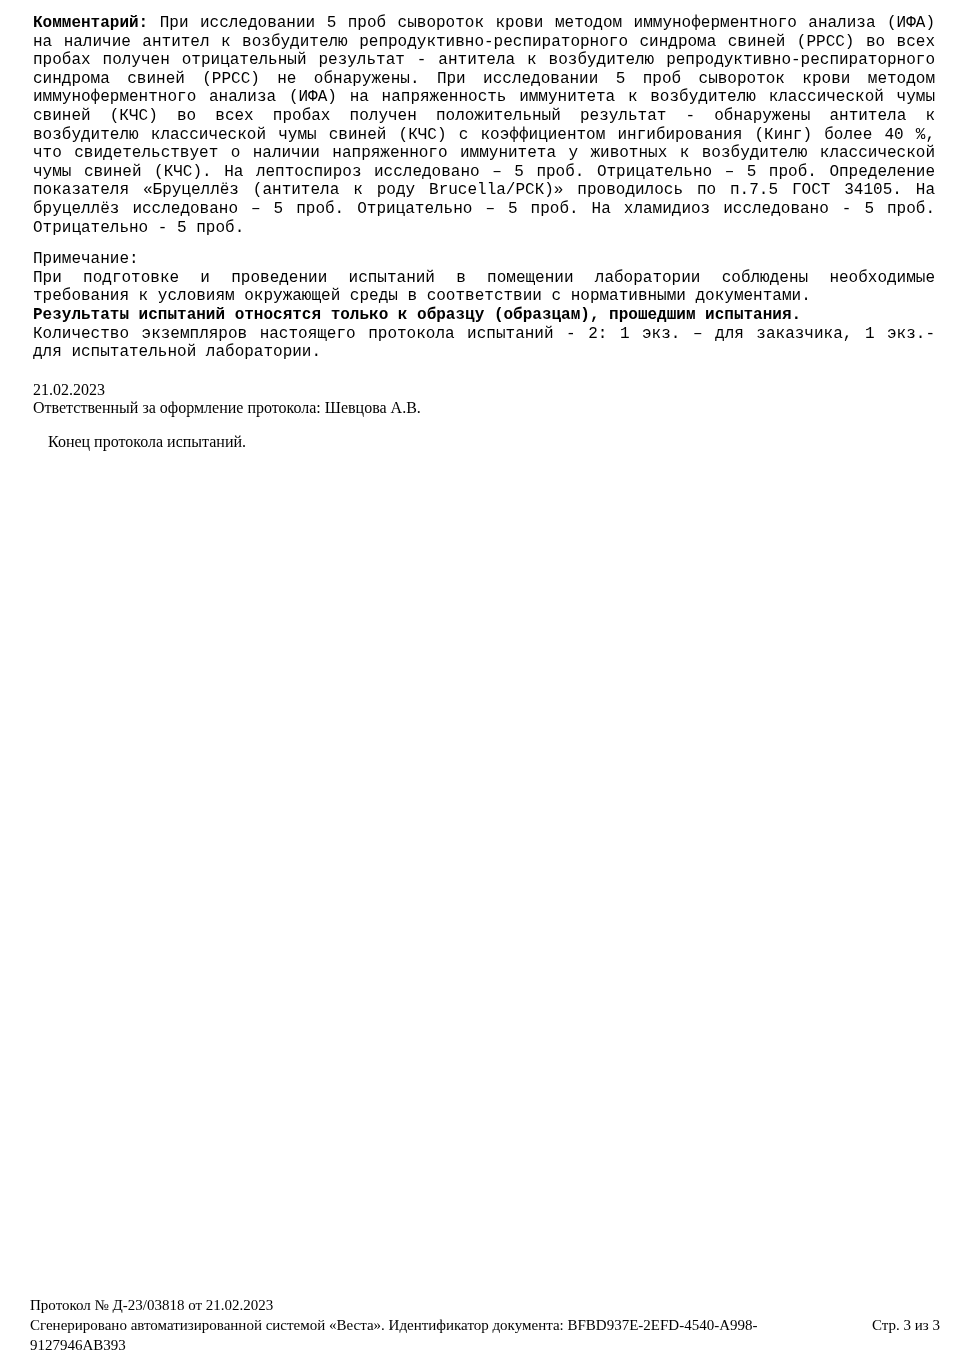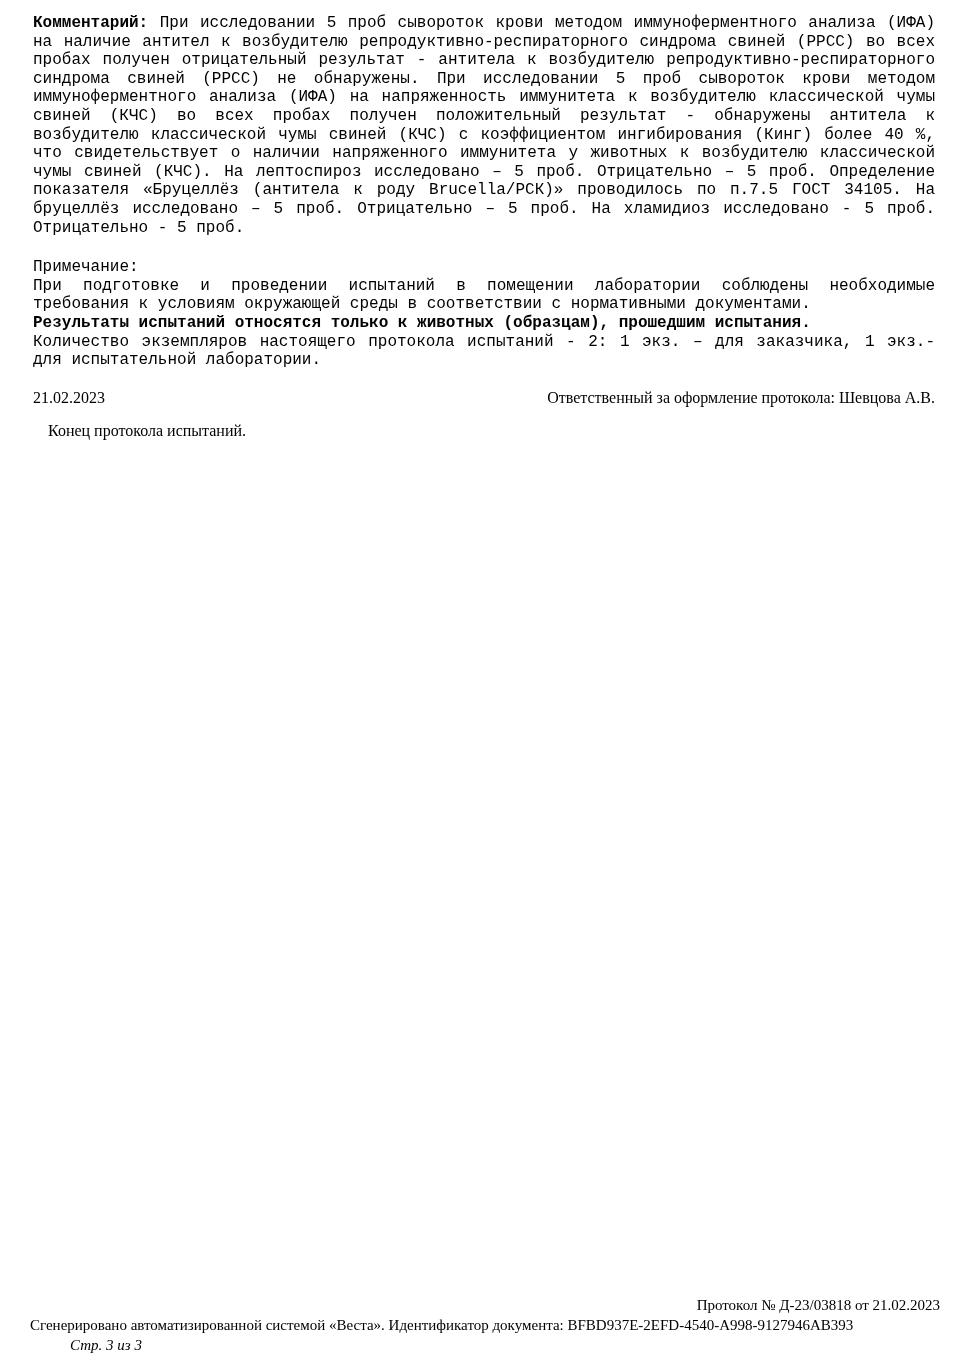--- a/index.html
+++ b/index.html
@@ -25,75 +25,73 @@
     margin: 0;
     font-size: 16px;
     line-height: 18.6px;
     text-align: justify;
     font-family: Liberation Mono, monospace;
   }
   .bold {
     font-weight: bold;
   }
   .note-section {
-    margin-top: 21px;
+    margin-top: 13px;
   }
   .sig-row {
     margin-top: 19px;
     display: flex;
     justify-content: space-between;
     align-items: baseline;
     font-size: 16px;
     line-height: 18.6px;
+    flex-direction: column;
   }
   .end-line {
     margin: 15px;
     font-size: 16px;
     line-height: 18.6px;
     text-align: left;
   }
   .footer {
     position: absolute;
     left: 30px;
     right: 28px;
     bottom: 14px;
     font-size: 15px;
     line-height: 20px;
   }
   .footer-line {
     margin: 0;
-    text-align: right;
   }
   .footer-row {
     display: flex;
     justify-content: space-between;
     align-items: baseline;
-    flex-direction: column;
   }
   .footer-generated {
     flex: 1 1 auto;
   }
   .footer-page {
     flex: 0 0 auto;
     padding-left: 40px;
     white-space: nowrap;
-    font-style: italic;
   }
 </style>
 </head>
 <body>
 
 <div class="page-content">
 
   <p class="para"><span class="bold">Комментарий: </span><span>При исследовании 5 проб сывороток крови методом иммуноферментного анализа (ИФА) на наличие антител к возбудителю репродуктивно-респираторного синдрома свиней (РРСС) во всех пробах получен отрицательный результат - антитела к возбудителю репродуктивно-респираторного синдрома свиней (РРСС) не обнаружены. При исследовании 5 проб сывороток крови методом иммуноферментного анализа (ИФА) на напряженность иммунитета к возбудителю классической чумы свиней (КЧС) во всех пробах получен положительный результат - обнаружены антитела к возбудителю классической чумы свиней (КЧС) с коэффициентом ингибирования (Кинг) более 40 %, что свидетельствует о наличии напряженного иммунитета у животных к возбудителю классической чумы свиней (КЧС). На лептоспироз исследовано – 5 проб. Отрицательно – 5 проб. Определение показателя «Бруцеллёз (антитела к роду Brucella/РСК)» проводилось по п.7.5 ГОСТ 34105. На бруцеллёз исследовано – 5 проб. Отрицательно – 5 проб. На хламидиоз исследовано - 5 проб. Отрицательно - 5 проб.</span></p>
 
   <div class="note-section">
     <p class="para">Примечание:</p>
     <p class="para">При подготовке и проведении испытаний в помещении лаборатории соблюдены необходимые требования к условиям окружающей среды в соответствии с нормативными документами.</p>
-    <p class="para bold">Результаты испытаний относятся только к животных (образцам), прошедшим испытания.</p>
+    <p class="para bold">Результаты испытаний относятся только к образцу (образцам), прошедшим испытания.</p>
     <p class="para">Количество экземпляров настоящего протокола испытаний - 2: 1 экз. – для заказчика, 1 экз.- для испытательной лаборатории.</p>
   </div>
 
   <div class="sig-row">
     <span>21.02.2023</span>
     <span>Ответственный за оформление протокола: Шевцова А.В.</span>
   </div>
 
   <p class="end-line">Конец протокола испытаний.</p>
 

